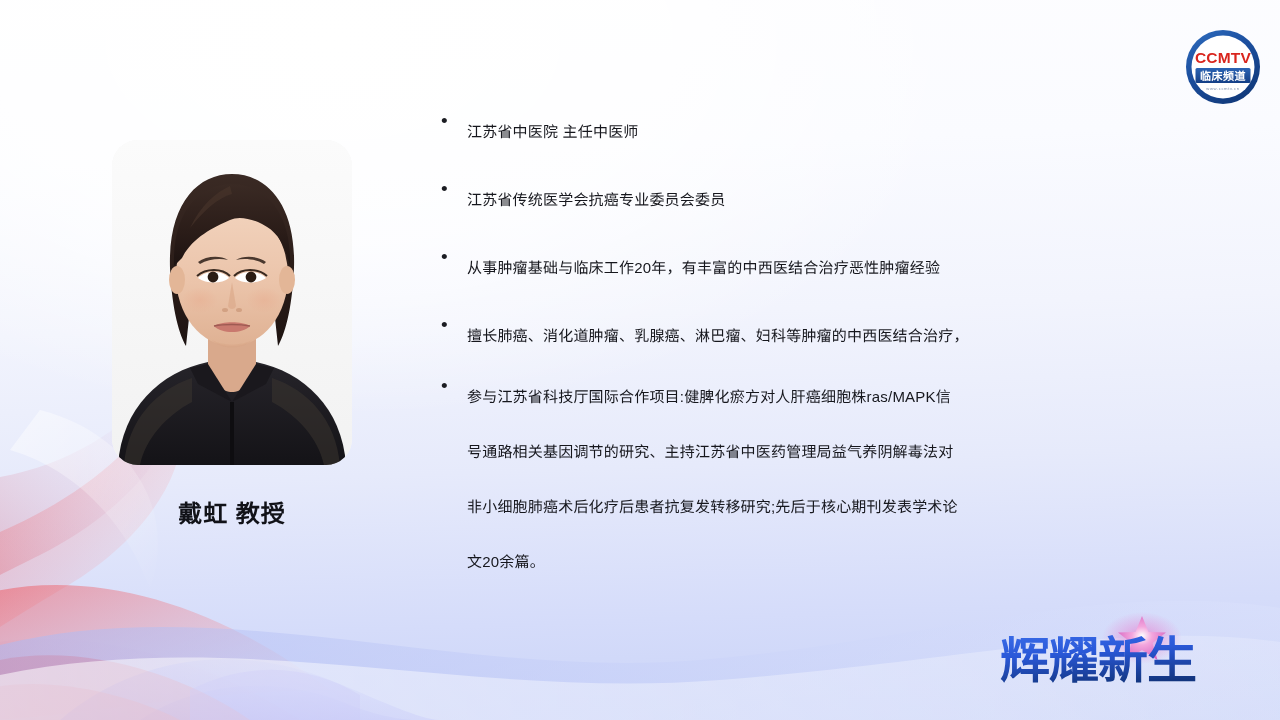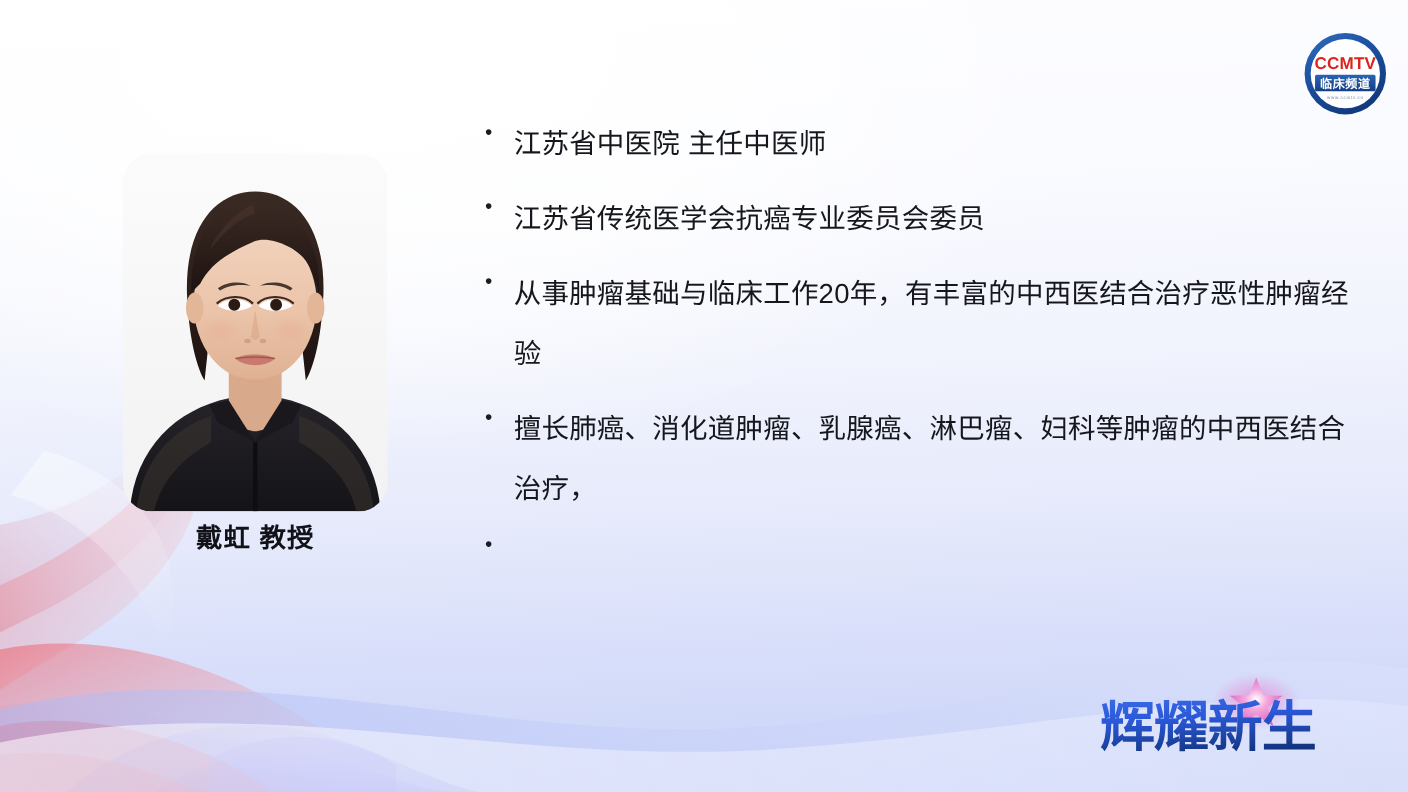--- a/index.html
+++ b/index.html
@@ -52,21 +52,21 @@
     width: 240px;
     height: 325px;
     border-radius: 26px;
     overflow: hidden;
     background: #f7f7f7;
     position: relative;
   }
   .portrait-frame svg { display:block; width:100%; height:100%; }
 
   .caption {
-    margin-top: 8px;
+    margin-top: 32px;
     color: #111218;
     font-weight: bold;
     line-height: 1.42;
     letter-spacing: 1px;
   }
   .caption-name { font-size: 24px; }
   .caption-org  { font-size: 24px; }
 
   
   .bullets {
@@ -85,21 +85,21 @@
     width: 26px;
     color: #1b1c22;
     font-size: 19px;
     line-height: 34px;
     text-align: left;
     padding-left: 4px;
   }
   .bullet-text {
     flex: 1 1 auto;
     color: #16171d;
-    font-size: 25px;
+    font-size: 15px;
     line-height: 55px;
     letter-spacing: 0.2px;
     white-space: pre-wrap;
   }
   .bullet-row.multiline .bullet-text { line-height: 55px; }
   .bullet-row.tight { margin-bottom: 6px; }
 
   
   .ccmtv-logo {
     position: absolute;
@@ -277,20 +277,26 @@
 
     <div class="bullet-row multiline tight">
       <div class="bullet-dot">•</div>
       <div>
         <div class="bullet-text">擅长肺癌、消化道肿瘤、乳腺癌、淋巴瘤、妇科等肿瘤的中西医结合治疗，</div>
       </div>
     </div>
 
     <div class="bullet-row multiline">
       <div class="bullet-dot">•</div>
+      <div>
+        <div class="bullet-text">参与江苏省科技厅国际合作项目:健脾化瘀方对人肝癌细胞株ras/MAPK信</div>
+        <div class="bullet-text">号通路相关基因调节的研究、主持江苏省中医药管理局益气养阴解毒法对</div>
+        <div class="bullet-text">非小细胞肺癌术后化疗后患者抗复发转移研究;先后于核心期刊发表学术论</div>
+        <div class="bullet-text">文20余篇。</div>
+      </div>
     </div>
 
   </div>
 
   <div class="ccmtv-logo">
     <svg viewBox="0 0 78 78" xmlns="http://www.w3.org/2000/svg">
       <defs>
         <linearGradient id="ringg" x1="0" y1="0" x2="0.6" y2="1">
           <stop offset="0%" stop-color="#2f6ec0"></stop>
           <stop offset="48%" stop-color="#1c4f9f"></stop>

